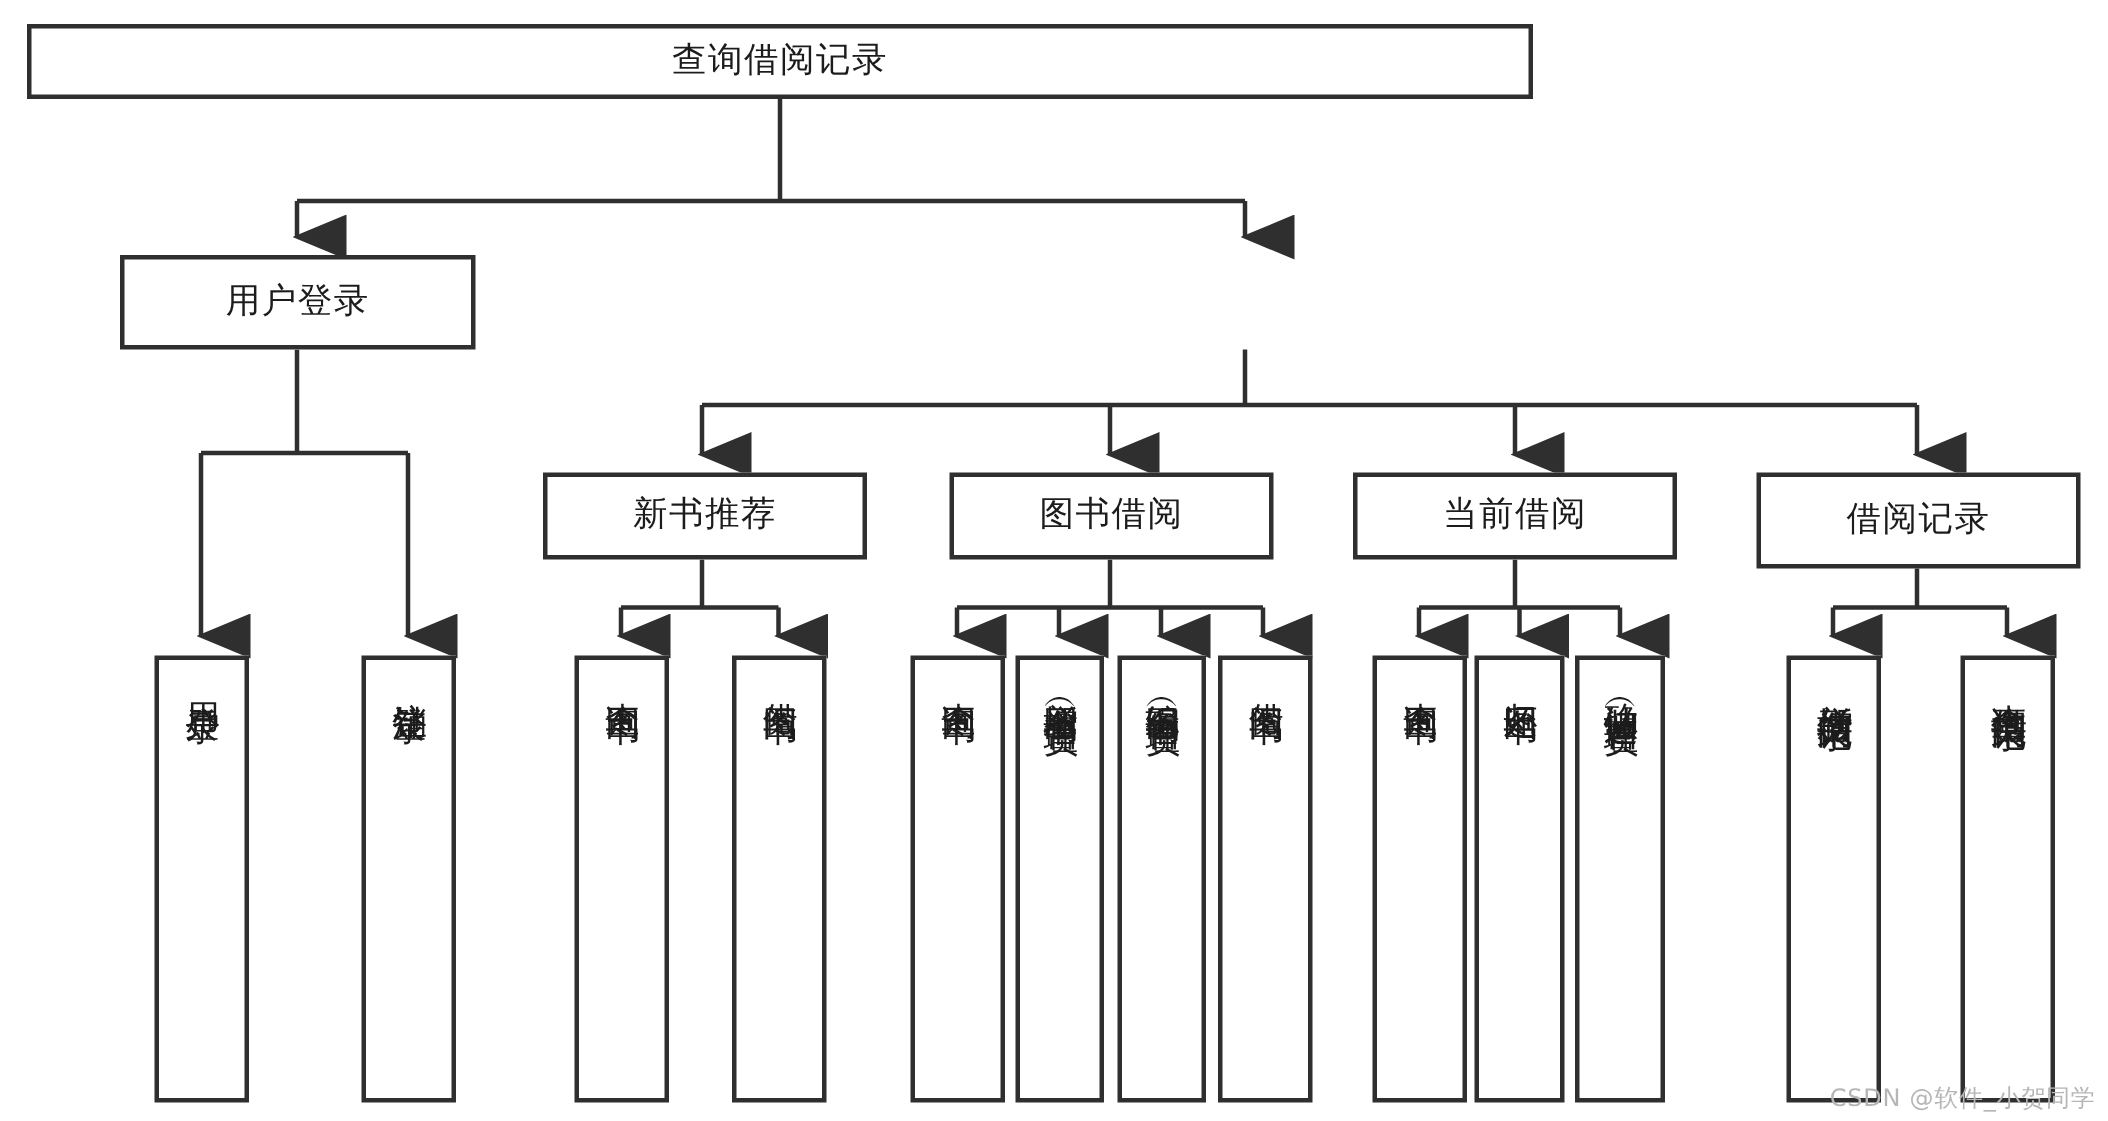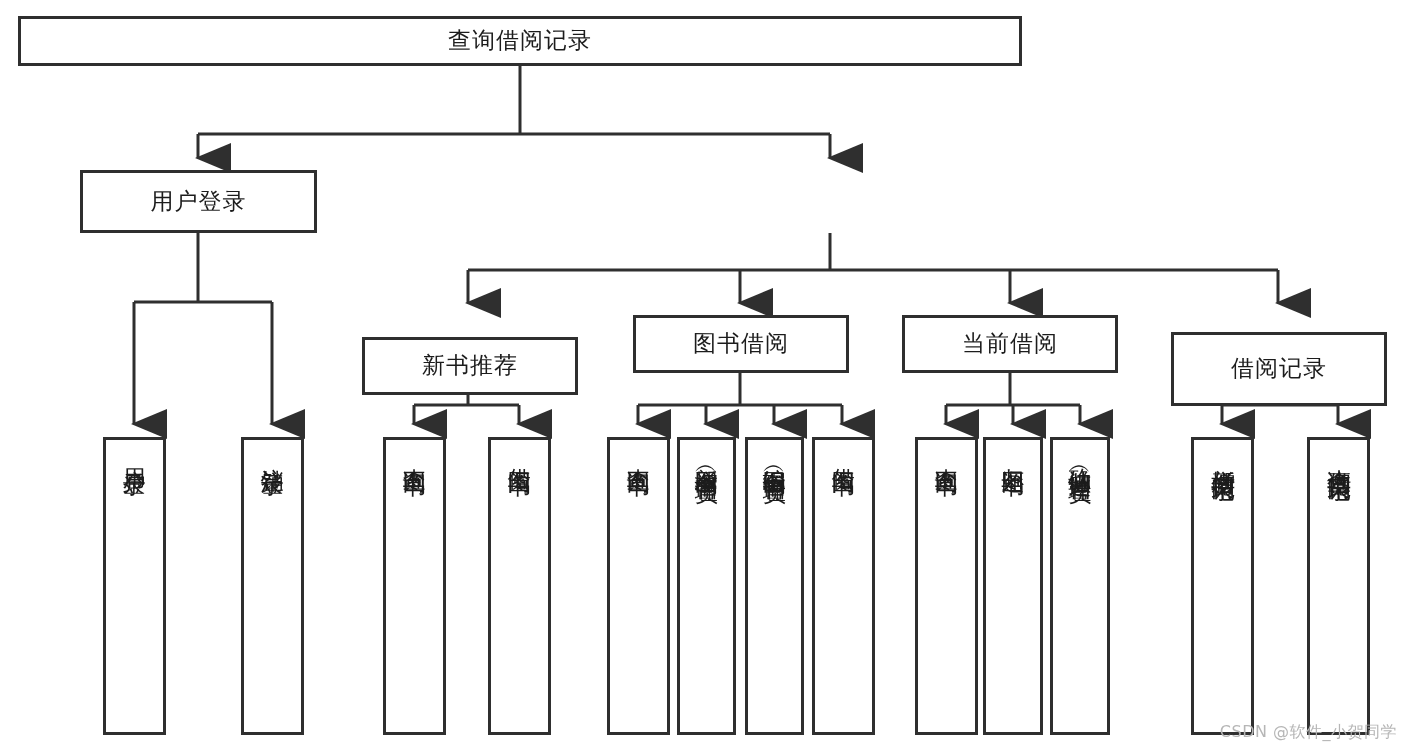--- a/index.html
+++ b/index.html
@@ -121,30 +121,30 @@
   </svg>
 
   <div class="node h-node" style="left:18px; top:16px; width:1004px; height:50px;">
     <span>查询借阅记录</span>
   </div>
 
   <div class="node h-node" style="left:80px; top:170px; width:237px; height:63px;">
     <span>用户登录</span>
   </div>
 
-  <div class="node h-node" style="left:362px; top:315px; width:216px; height:58px;margin-top:22px;">
+  <div class="node h-node" style="left:362px; top:315px; width:216px; height:58px;">
     <span>新书推荐</span>
   </div>
   <div class="node h-node" style="left:902px; top:315px; width:216px; height:58px;">
     <span>当前借阅</span>
   </div>
   <div class="node h-node" style="left:633px; top:315px; width:216px; height:58px;">
     <span>图书借阅</span>
   </div>
-  <div class="node h-node" style="left:1171px; top:332px; width:216px; height:74px;">
+  <div class="node h-node" style="left:1171px; top:315px; width:216px; height:64px;">
     <span>借阅记录</span>
   </div>
 
   <div class="node v-node" style="left:103px; top:437px; width:63px; height:298px;">
     <span class="vlabel">用户登录</span>
   </div>
   <div class="node v-node" style="left:241px; top:437px; width:63px; height:298px;">
     <span class="vlabel">注销登录</span>
   </div>
 

